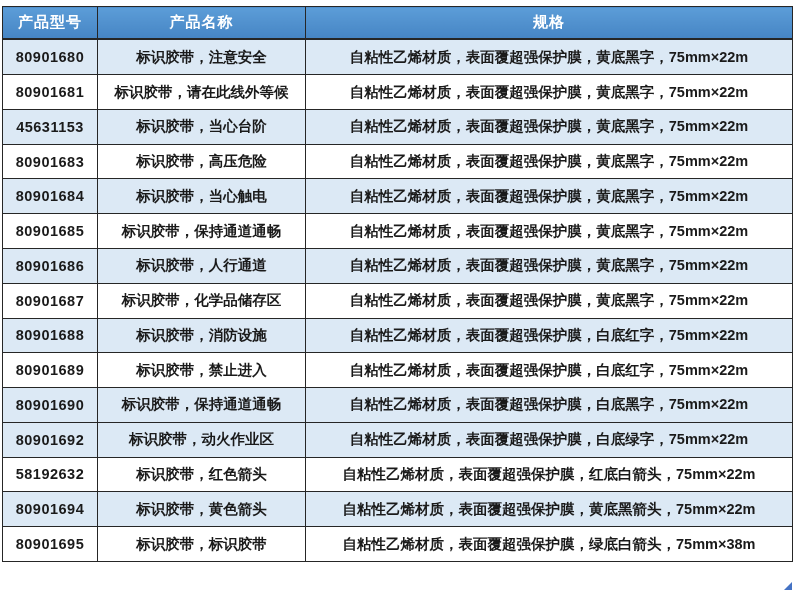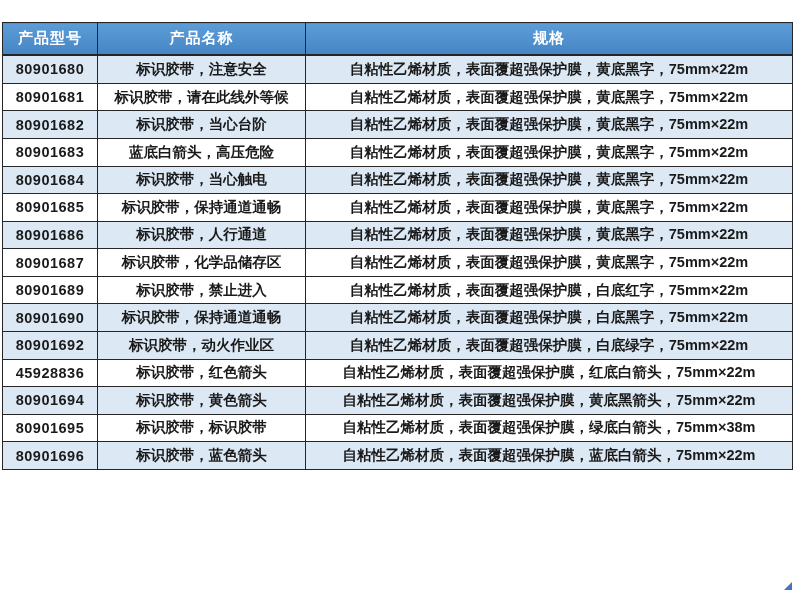--- a/index.html
+++ b/index.html
@@ -18,22 +18,22 @@
     background:#ffffff;
     font-family:"Liberation Sans","DejaVu Sans",sans-serif;
     overflow:hidden;
     position:relative;
   }
   .page{
     position:absolute;left:0;top:0;width:800px;height:596px;background:#ffffff;
   }
   table.product-table{
     position:absolute;
-    left:2px;top:22px;
-    width:790px;height:448px;
+    left:2px;top:6px;
+    width:790px;height:556px;
     border-collapse:collapse;
     table-layout:fixed;
   }
   .product-table col.c-model{width:95px;}
   .product-table col.c-name{width:208px;}
   .product-table col.c-spec{width:487px;}
   .product-table th, .product-table td{
     border:1px solid var(--border);
     text-align:center;
     vertical-align:middle;
@@ -90,27 +90,27 @@
           <td class="cell-model">80901680</td>
           <td class="cell-name">标识胶带，注意安全</td>
           <td class="cell-spec">自粘性乙烯材质，表面覆超强保护膜，黄底黑字，75mm×22m</td>
         </tr>
         <tr>
           <td class="cell-model">80901681</td>
           <td class="cell-name">标识胶带，请在此线外等候</td>
           <td class="cell-spec">自粘性乙烯材质，表面覆超强保护膜，黄底黑字，75mm×22m</td>
         </tr>
         <tr class="alt">
-          <td class="cell-model">80901682</td>
+          <td class="cell-model">45631153</td>
           <td class="cell-name">标识胶带，当心台阶</td>
           <td class="cell-spec">自粘性乙烯材质，表面覆超强保护膜，黄底黑字，75mm×22m</td>
         </tr>
         <tr>
           <td class="cell-model">80901683</td>
-          <td class="cell-name">蓝底白箭头，高压危险</td>
+          <td class="cell-name">标识胶带，高压危险</td>
           <td class="cell-spec">自粘性乙烯材质，表面覆超强保护膜，黄底黑字，75mm×22m</td>
         </tr>
         <tr class="alt">
           <td class="cell-model">80901684</td>
           <td class="cell-name">标识胶带，当心触电</td>
           <td class="cell-spec">自粘性乙烯材质，表面覆超强保护膜，黄底黑字，75mm×22m</td>
         </tr>
         <tr>
           <td class="cell-model">80901685</td>
           <td class="cell-name">标识胶带，保持通道通畅</td>
@@ -119,52 +119,52 @@
         <tr class="alt">
           <td class="cell-model">80901686</td>
           <td class="cell-name">标识胶带，人行通道</td>
           <td class="cell-spec">自粘性乙烯材质，表面覆超强保护膜，黄底黑字，75mm×22m</td>
         </tr>
         <tr>
           <td class="cell-model">80901687</td>
           <td class="cell-name">标识胶带，化学品储存区</td>
           <td class="cell-spec">自粘性乙烯材质，表面覆超强保护膜，黄底黑字，75mm×22m</td>
         </tr>
+        <tr class="alt">
+          <td class="cell-model">80901688</td>
+          <td class="cell-name">标识胶带，消防设施</td>
+          <td class="cell-spec">自粘性乙烯材质，表面覆超强保护膜，白底红字，75mm×22m</td>
+        </tr>
         <tr>
           <td class="cell-model">80901689</td>
           <td class="cell-name">标识胶带，禁止进入</td>
           <td class="cell-spec">自粘性乙烯材质，表面覆超强保护膜，白底红字，75mm×22m</td>
         </tr>
         <tr class="alt">
           <td class="cell-model">80901690</td>
           <td class="cell-name">标识胶带，保持通道通畅</td>
           <td class="cell-spec">自粘性乙烯材质，表面覆超强保护膜，白底黑字，75mm×22m</td>
         </tr>
         <tr class="alt">
           <td class="cell-model">80901692</td>
           <td class="cell-name">标识胶带，动火作业区</td>
           <td class="cell-spec">自粘性乙烯材质，表面覆超强保护膜，白底绿字，75mm×22m</td>
         </tr>
         <tr>
-          <td class="cell-model">45928836</td>
+          <td class="cell-model">58192632</td>
           <td class="cell-name">标识胶带，红色箭头</td>
           <td class="cell-spec">自粘性乙烯材质，表面覆超强保护膜，红底白箭头，75mm×22m</td>
         </tr>
         <tr class="alt">
           <td class="cell-model">80901694</td>
           <td class="cell-name">标识胶带，黄色箭头</td>
           <td class="cell-spec">自粘性乙烯材质，表面覆超强保护膜，黄底黑箭头，75mm×22m</td>
         </tr>
         <tr>
           <td class="cell-model">80901695</td>
           <td class="cell-name">标识胶带，标识胶带</td>
           <td class="cell-spec">自粘性乙烯材质，表面覆超强保护膜，绿底白箭头，75mm×38m</td>
         </tr>
-        <tr class="alt">
-          <td class="cell-model">80901696</td>
-          <td class="cell-name">标识胶带，蓝色箭头</td>
-          <td class="cell-spec">自粘性乙烯材质，表面覆超强保护膜，蓝底白箭头，75mm×22m</td>
-        </tr>
       </tbody>
   </table>
 
   <div class="fill-handle"></div>
 </div>
 
 </body></html>

